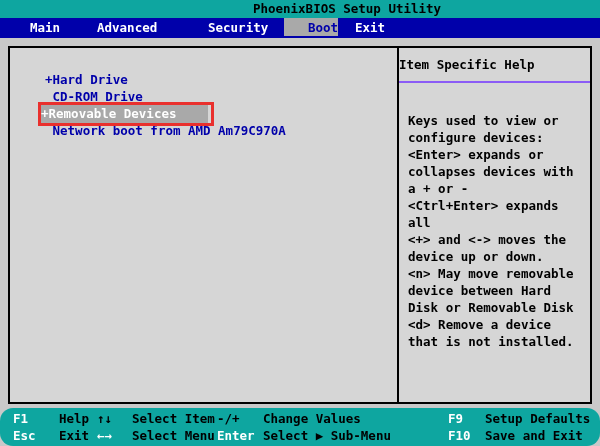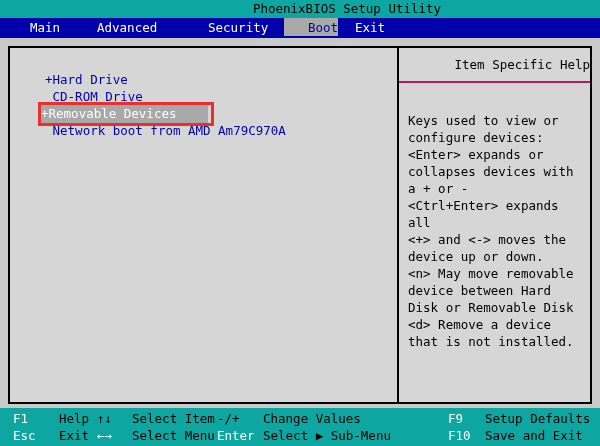--- a/index.html
+++ b/index.html
@@ -1,21 +1,21 @@
 <!DOCTYPE html>
 <html style="--teal: #0ea6a0; --menu-blue: #0000aa; --item-blue: #0000aa; --body-bg: #d6d6d6; --outer-bg: #c9c9c9; --highlight-grey: #a9a9a9; --selected-text: #ffffff; --annotation-red: #e9302d; --text-black: #000000; --key-white: #ffffff;"><head>
 <meta charset="utf-8">
 <style>
   html,body{margin:0;padding:0;}
   #screen{
     position:relative;
     width:600px;height:446px;
     background:var(--outer-bg,#c9c9c9);
     font-family:"DejaVu Sans Mono", monospace;
-    font-weight:normal;
+    font-weight:bold;
     font-size:12.5px;
     overflow:hidden;
     -webkit-font-smoothing:none;
   }
   
   .titlebar{
     position:absolute;left:0;top:0;width:600px;height:18px;
     background:var(--teal,#0ea6a0);
     color:var(--text-black,#000);
     text-align:center;line-height:18px;
@@ -59,30 +59,30 @@
     position:relative;z-index:2;
   }
   .redbox{
     position:absolute;left:28px;top:54px;width:176px;height:24px;
     box-sizing:border-box;border:3px solid var(--annotation-red,#e9302d);
     z-index:3;pointer-events:none;
   }
   
   .help-title-box{
     position:absolute;left:389px;right:0;top:0;height:33px;
-    border-bottom:2px solid #be185d;
-    display:flex;align-items:center;justify-content:flex-end;
+    border-bottom:2px solid #8b5cf6;
+    display:flex;align-items:center;justify-content:flex-start;
     color:var(--text-black,#000);
   }
   .help-body{position:absolute;left:398px;top:64px;right:4px;color:var(--text-black,#000);}
   .help-line{height:17px;line-height:17px;white-space:pre;}
   
   .keybar{
     position:absolute;left:0;top:408px;width:600px;height:38px;
-    background:var(--teal,#0ea6a0);color:var(--text-black,#000);
+    background:var(--teal,#0ea6a0);color:var(--text-black,#000);border-radius:13px;
   }
   .kitem{position:absolute;line-height:17px;white-space:pre;}
   .kitem.wkey{color:var(--key-white,#fff);}
   .r0{top:2px;}
   .r1{top:19px;}
   .c1{left:13px;}
   .c2{left:59px;}
   .c3{left:97px;}
   .c4{left:132px;}
   .c5{left:217px;}

